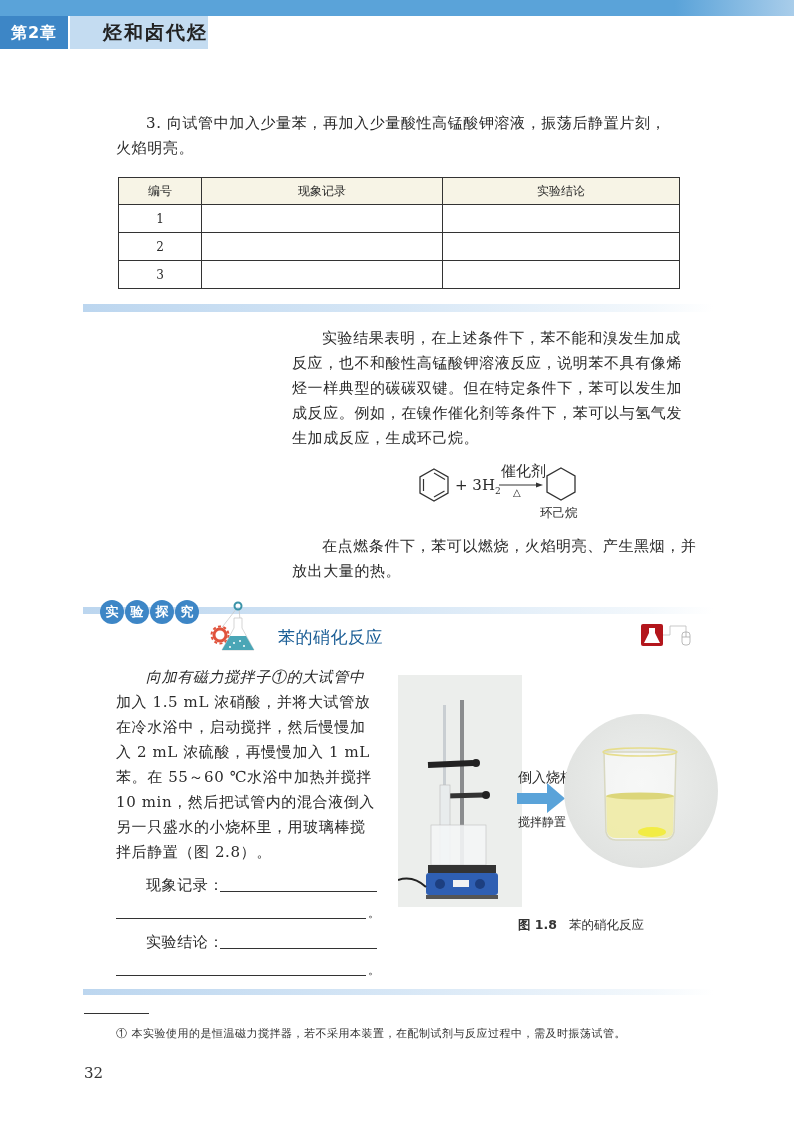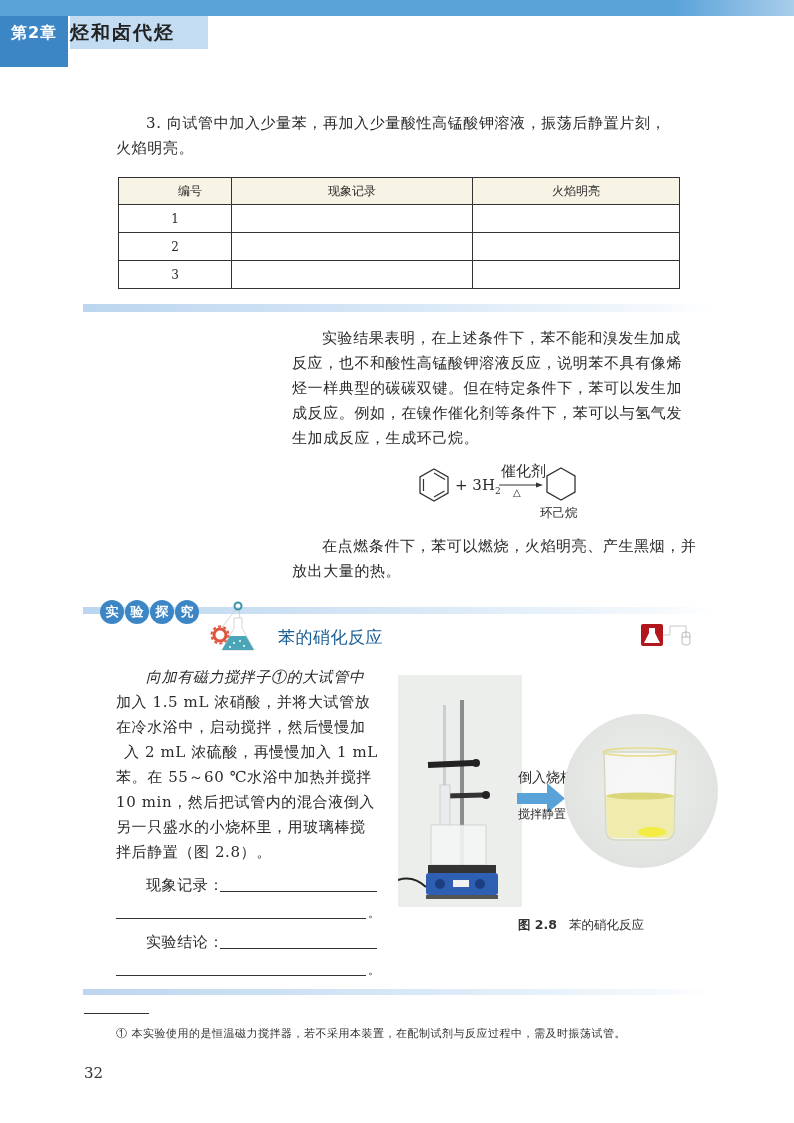--- a/index.html
+++ b/index.html
@@ -1,25 +1,25 @@
 <!DOCTYPE html>
 <html><head>
 <meta charset="utf-8">
 <style>
   html, body { margin:0; padding:0; }
   body { width:794px; height:1123px; background:#ffffff; position:relative; overflow:hidden;
          font-family: "DejaVu Serif", "Liberation Serif", serif; color:#2a2a2a; }
   .topbar { position:absolute; left:0; top:0; width:794px; height:16px;
             background:linear-gradient(90deg,#5aa3d9 0%,#5aa3d9 85%,#a9cdea 100%); }
-  .chap-tag { position:absolute; left:0; top:16px; height:51px; width:68px; background:#3d86c6;
+  .chap-tag { position:absolute; left:0; top:16px; height:33px; width:68px; background:#3d86c6;
               color:#fff; font-family:"DejaVu Sans", sans-serif; font-weight:bold; font-size:16px;
               line-height:33px; text-align:center; letter-spacing:1px; }
   .chap-title { position:absolute; left:70px; top:16px; height:33px; width:138px; background:#c4dcf1;
                 color:#222; font-family:"DejaVu Sans", sans-serif; font-weight:bold; font-size:19px;
-                line-height:33px; text-align:left; letter-spacing:2px; }
+                line-height:33px; text-align:right; letter-spacing:2px; }
   .p { position:absolute; font-size:15px; line-height:26px; letter-spacing:0.6px; }
   table.obs { position:absolute; left:118px; top:177px; width:562px; border-collapse:collapse;
               font-size:12px; }
   table.obs th, table.obs td { border:1.2px solid #333; text-align:center; height:27px; padding:0; }
   table.obs th { background:#f7f4e6; font-weight:normal; height:26px; }
   .band { position:absolute; height:8px;
           background:linear-gradient(90deg,#bcd6ef 0%,#d7e7f6 50%,#f3f8fc 90%,#ffffff 100%); }
   .eq { position:absolute; left:415px; top:465px; width:200px; height:60px; font-size:15px; }
   .explore-label { position:absolute; left:100px; top:600px; display:flex; gap:1px; }
   .circ { width:24px; height:24px; border-radius:50%; background:#3d86c6; color:#fff;
@@ -42,23 +42,23 @@
 <div class="topbar"></div>
 <div class="chap-tag">第2章</div>
 <div class="chap-title">烃和卤代烃</div>
 
 <div class="p" style="left:146px; top:110px;">3. 向试管中加入少量苯，再加入少量酸性高锰酸钾溶液，振荡后静置片刻，</div>
 <div class="p" style="left:116px; top:135px;">火焰明亮。</div>
 
 <table class="obs">
   <thead>
     <tr>
-      <th style="width:82px;padding-left:30px;">编号</th>
+      <th style="width:82px;">编号</th>
       <th style="width:240px;">现象记录</th>
-      <th>火焰明亮</th>
+      <th>实验结论</th>
     </tr>
   </thead>
   <tbody>
     <tr>
       <td>1</td>
       <td></td>
       <td></td>
     </tr>
     <tr>
       <td>2</td>
@@ -132,21 +132,21 @@
   <path d="M9 6 L15 6 L15 11 L20 21 L4 21 L9 11 Z" fill="#fff"></path>
   <polyline points="23,13 30,13 30,4 46,4 46,10" fill="none" stroke="#bbb" stroke-width="0.8"></polyline>
   <rect x="42" y="10" width="8" height="13" rx="3" fill="none" stroke="#aaa" stroke-width="0.8"></rect>
   <line x1="42" y1="15" x2="50" y2="15" stroke="#aaa" stroke-width="0.8"></line>
   <line x1="46" y1="10" x2="46" y2="15" stroke="#aaa" stroke-width="0.8"></line>
 </svg>
 
 <div class="p" style="left:146px; top:664px;font-style:italic;"><span>向加有磁力搅拌子①的大试管中</span></div>
 <div class="p" style="left:116px; top:689px;">加入 1.5 mL 浓硝酸，并将大试管放</div>
 <div class="p" style="left:116px; top:714px;">在冷水浴中，启动搅拌，然后慢慢加</div>
-<div class="p" style="left:116px; top:739px;margin-left:8px;">入 2 mL 浓硫酸，再慢慢加入 1 mL</div>
+<div class="p" style="left:116px; top:739px;">入 2 mL 浓硫酸，再慢慢加入 1 mL</div>
 <div class="p" style="left:116px; top:764px;">苯。在 55～60 ℃水浴中加热并搅拌</div>
 <div class="p" style="left:116px; top:789px;">10 min，然后把试管内的混合液倒入</div>
 <div class="p" style="left:116px; top:814px;">另一只盛水的小烧杯里，用玻璃棒搅</div>
 <div class="p" style="left:116px; top:839px;">拌后静置（图 2.8）。</div>
 
 <div class="p" style="left:146px; top:872px;">现象记录：</div>
 <div class="fill-line" style="left:220px; top:891px; width:157px;"></div>
 <div class="fill-line" style="left:116px; top:918px; width:250px;"></div>
 <div class="p" style="left:368px; top:900px; font-size:12px;">。</div>
 <div class="p" style="left:146px; top:929px;">实验结论：</div>
@@ -171,32 +171,32 @@
     <rect x="55" y="205" width="16" height="7" fill="#f2f2f2"></rect>
     <rect x="28" y="220" width="72" height="4" fill="#555"></rect>
     <path d="M0 205 Q15 200 28 212" stroke="#222" stroke-width="2" fill="none"></path>
   </svg>
 </div>
 <div style="position: absolute; left: 518px; top: 769px; font-size: 14px;">倒入烧杯</div>
 <svg style="position:absolute; left:517px; top:783px;" width="50" height="30" viewBox="0 0 50 30">
   <rect x="0" y="10" width="30" height="11" fill="#5aa3d9"></rect>
   <polygon points="30,0 48,15.5 30,30" fill="#5aa3d9"></polygon>
 </svg>
-<div style="position: absolute; left: 518px; top: 802px; font-size: 12px; margin-top: 4px;"><span style="position:relative; top:0;">搅拌静置</span></div>
+<div style="position: absolute; left: 518px; top: 802px; font-size: 12px; margin-top: 12px;"><span style="position:relative; top:0;">搅拌静置</span></div>
 <div class="photo2">
   <svg width="154" height="154" viewBox="0 0 154 154">
     <path d="M40 38 L112 38 L110 118 Q108 126 100 126 L52 126 Q44 126 42 118 Z" fill="rgba(255,255,255,0.5)" stroke="#d8d8c0" stroke-width="1.5"></path>
     <ellipse cx="76" cy="38" rx="37" ry="4" fill="none" stroke="#e6dd8c" stroke-width="1.5"></ellipse>
     <path d="M42 82 L110 82 L109 118 Q108 124 100 124 L52 124 Q45 124 43 118 Z" fill="#eeeaa0" opacity="0.85"></path>
     <ellipse cx="76" cy="82" rx="34" ry="3.5" fill="#dcd67a"></ellipse>
     <ellipse cx="88" cy="118" rx="14" ry="5" fill="#f2ec44"></ellipse>
   </svg>
 </div>
 <div class="caption">
-  <span style="font-weight:bold;">图 2.8</span>&nbsp;&nbsp;
+  <span style="font-weight:bold;">图 1.8</span>&nbsp;&nbsp;
   <span>苯的硝化反应</span>
 </div>
 
 <div class="band" style="left:83px; top:989px; width:630px; height:6px;"></div>
 
 <div style="position:absolute; left:84px; top:1013px; width:65px; border-top:1px solid #333;"></div>
 <div class="footnote">① 本实验使用的是恒温磁力搅拌器，若不采用本装置，在配制试剂与反应过程中，需及时振荡试管。</div>
 <div class="pageno">32</div>
 
 </body></html>

